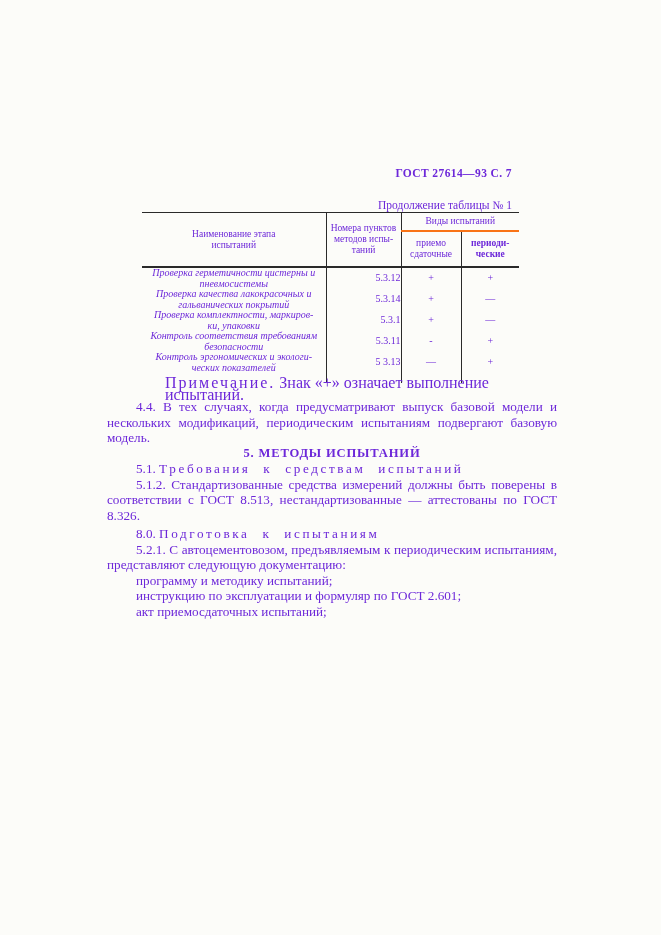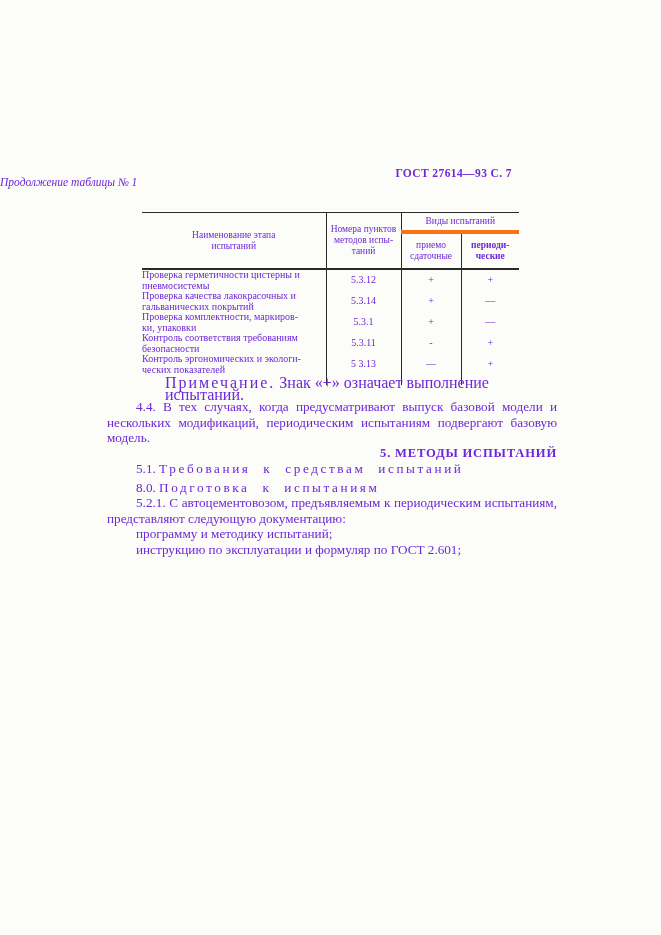--- a/index.html
+++ b/index.html
@@ -15,23 +15,23 @@
   }
 
   
   .doc-header {
     position:absolute; top:167px; left:0; width:512px;
     text-align:right;
     font-weight:bold; font-size:11.5px; letter-spacing:0.4px;
     white-space:nowrap;
   }
   .table-caption {
-    position:absolute; top:176px; left:0; width:512px;
-    text-align:left;
-    font-style:italic; font-size:11.5px;
+    position:absolute; top:199px; left:0; width:512px;
+    text-align:right;
+    font-size:11.5px;
     white-space:nowrap;
   }
 
   
   .gtable-wrap { position:absolute; top:212px; left:142px; }
   table.gtable {
     border-collapse:collapse; table-layout:fixed;
     width:377px;
     border-top:1.5px solid #2a2a2a;
     font-family:"Liberation Serif", serif;
@@ -39,48 +39,48 @@
   .gtable th, .gtable td { padding:0; vertical-align:middle; }
   .gtable thead th {
     font-weight:normal;
     font-size:9.5px; line-height:11px;
     text-align:center;
     white-space:pre-line;
   }
   .gtable thead th.h-periodic { font-weight:bold; }
   .gtable thead tr:last-child th,
   .gtable thead th[rowspan] { border-bottom:2.5px solid #2a2a2a; }
-  .gtable th.h-kinds { border-bottom:4px solid #f97316; height:17px; }
+  .gtable th.h-kinds { border-bottom:2px solid #f97316; height:17px; }
   .gtable thead tr.subhead-row th { height:34px; }
   .vline { border-left:1px solid #2a2a2a; }
   .gtable tbody td {
     font-size:10px; line-height:10.5px;
   }
   .gtable tbody tr.data-row td { height:21px; }
-  .c-name { text-align:left; white-space:pre-line; padding-left:1px; }
-  .c-point { text-align:center; font-size:10.5px; }
+  .c-name { text-align:center; white-space:pre-line; padding-left:1px;font-style:italic; }
+  .c-point { text-align:right; font-size:10.5px; }
   .c-mark { text-align:center; font-size:12px; }
   .gtable tr.spacer-row td { height:10px; }
 
   
   .note {
     position:absolute; top:377px; left:165px; width:360px;
     font-size:16px; line-height:12px;
   }
   .note-label { letter-spacing:2px; }
 
   
   .body-text {
     position:absolute; top:399px; left:107px; width:450px;
     font-size:13.2px; line-height:15.5px;
     text-align:justify;
   }
   .body-text p { margin:0; text-indent:29px; }
   .sec-title {
-    text-align:right; font-weight:bold;
+    text-align:center; font-weight:bold;
     font-size:12.6px; letter-spacing:0.8px;
     margin:6px 0 8px; text-indent:0 !important;
   }
   .subhead { margin:1px 0 1px; }
   .subhead.pre-gap { margin-top:3px; }
   .spaced { letter-spacing:2.6px; word-spacing:7px; }
 </style>
 </head>
 <body>
 
@@ -163,21 +163,23 @@
     <span class="note-label">Примечание.</span><span> Знак «+» означает выполнение испытаний.</span>
   </div>
 
   <div class="body-text">
     <p>4.4. В тех случаях, когда предусматривают выпуск базовой модели и нескольких модификаций, периодическим испытаниям подвергают базовую модель.</p>
 
     <p class="sec-title">5. МЕТОДЫ ИСПЫТАНИЙ</p>
 
     <p class="subhead"><span>5.1. </span><span class="spaced">Требования к средствам испытаний</span></p>
 
+    <p>5.1.2. Стандартизованные средства измерений должны быть поверены в соответствии с ГОСТ 8.513, нестандартизованные — аттестованы по ГОСТ 8.326.</p>
 
     <p class="subhead pre-gap"><span>8.0. </span><span class="spaced">Подготовка к испытаниям</span></p>
 
     <p>5.2.1. С автоцементовозом, предъявляемым к периодическим испытаниям, представляют следующую документацию:</p>
     <p>программу и методику испытаний;</p>
     <p>инструкцию по эксплуатации и формуляр по ГОСТ 2.601;</p>
+    <p>акт приемосдаточных испытаний;</p>
   </div>
 
 </div>
 
 </body></html>

